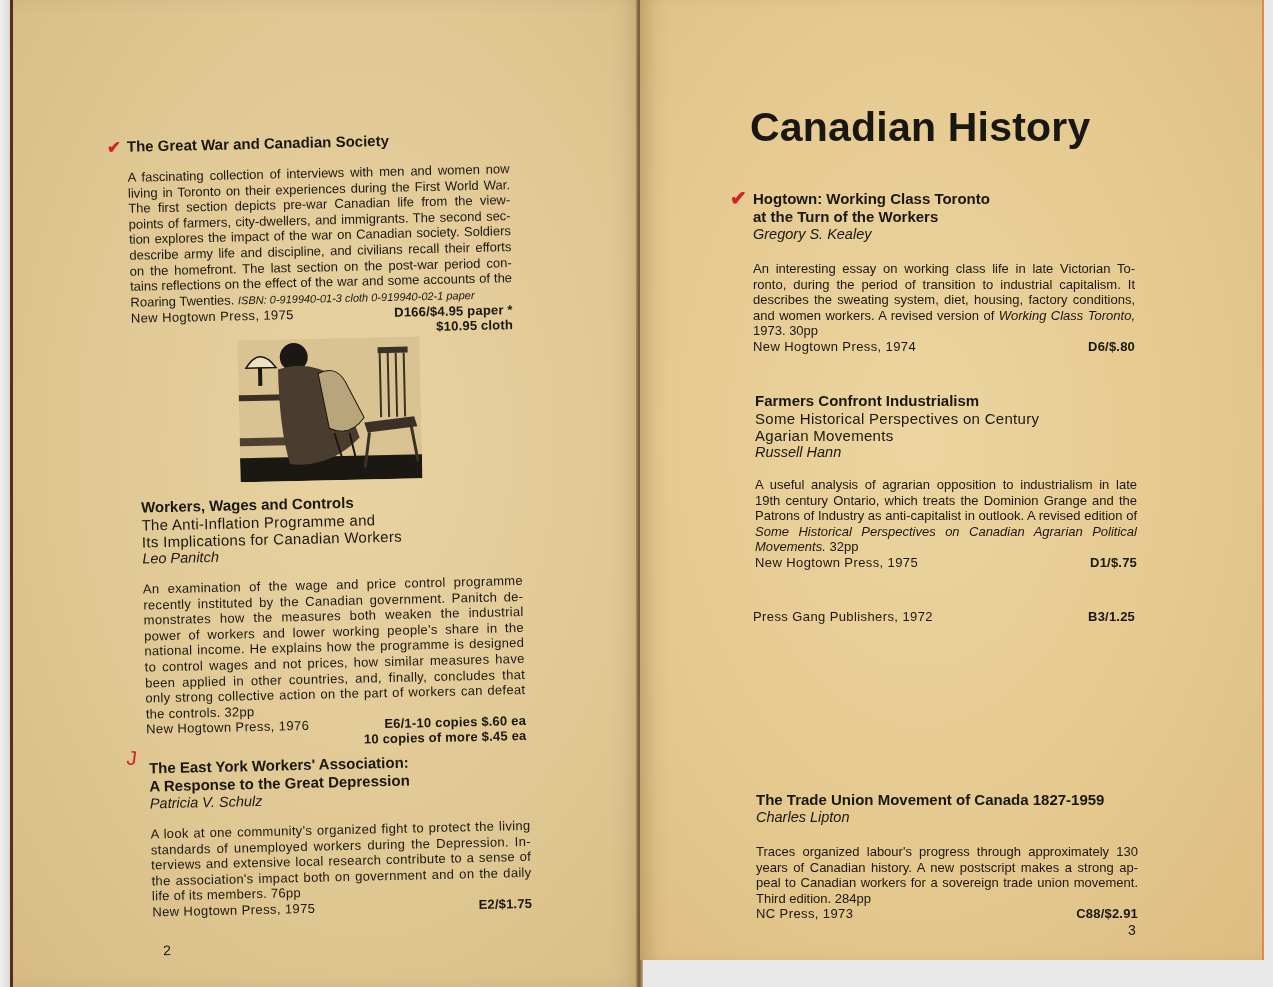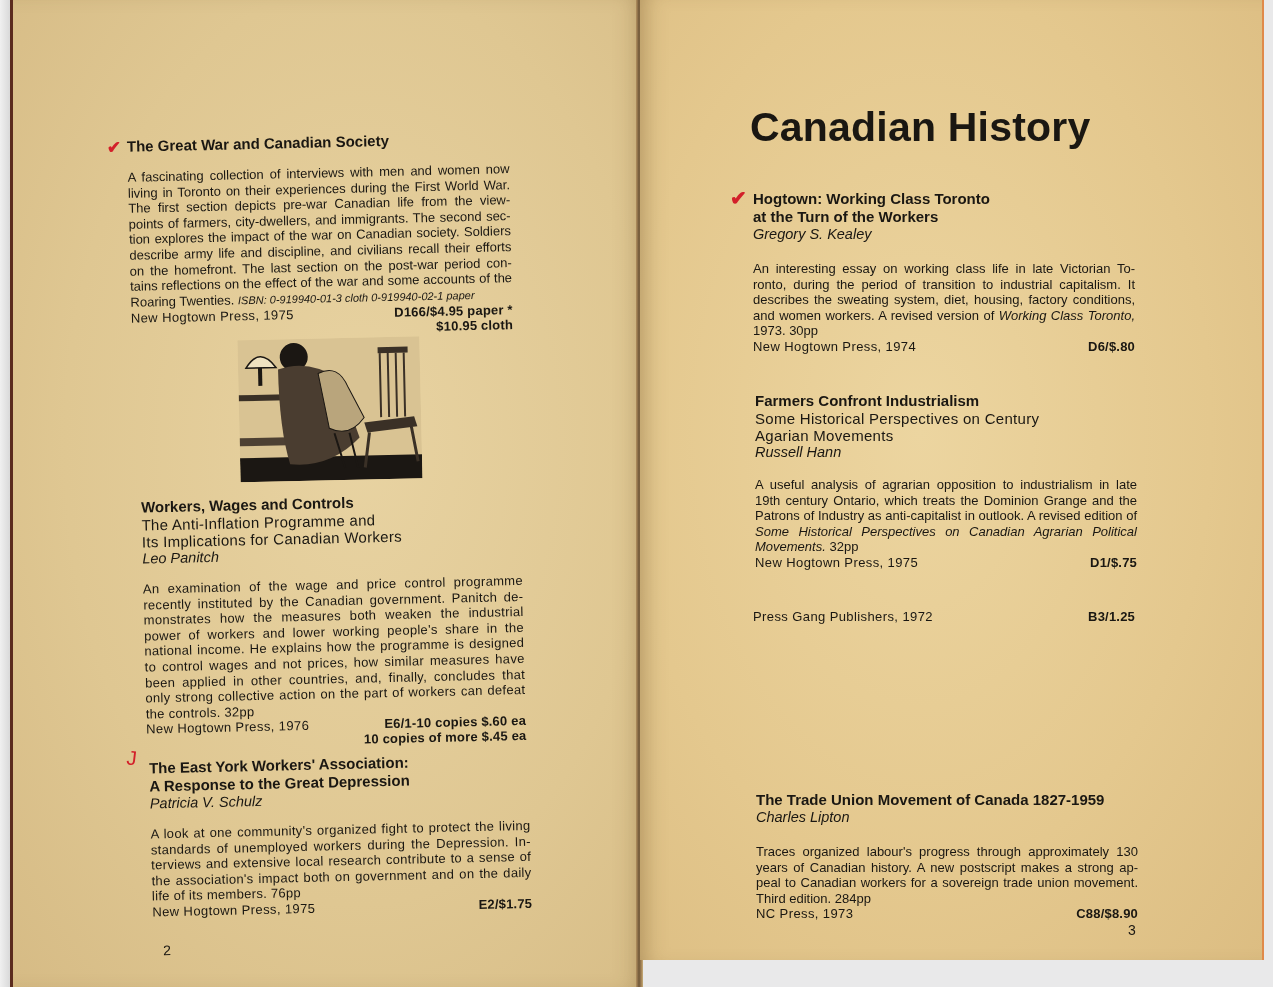--- a/index.html
+++ b/index.html
@@ -160,19 +160,19 @@
         <span class="price">B3/1.25</span>
       </div>
     </div>
 
     <div class="entry" style="left:116px; top:763px; width:382px;margin-top:28px;">
       <div class="title">The Trade Union Movement of Canada 1827-1959</div>
       <div class="author">Charles Lipton</div>
       <div class="desc" style="margin-top:18px;">Traces organized labour's progress through approximately 130 years of Canadian history. A new postscript makes a strong ap-peal to Canadian workers for a sovereign trade union movement. Third edition. 284pp</div>
       <div class="pubrow">
         <span>NC Press, 1973</span>
-        <span class="price">C88/$8.90</span>
+        <span class="price">C88/$2.91</span>
       </div>
     </div>
 
     <div class="page-number" style="left:488px; top:922px;">3</div>
   </div>
 </div>
 
 </body></html>

